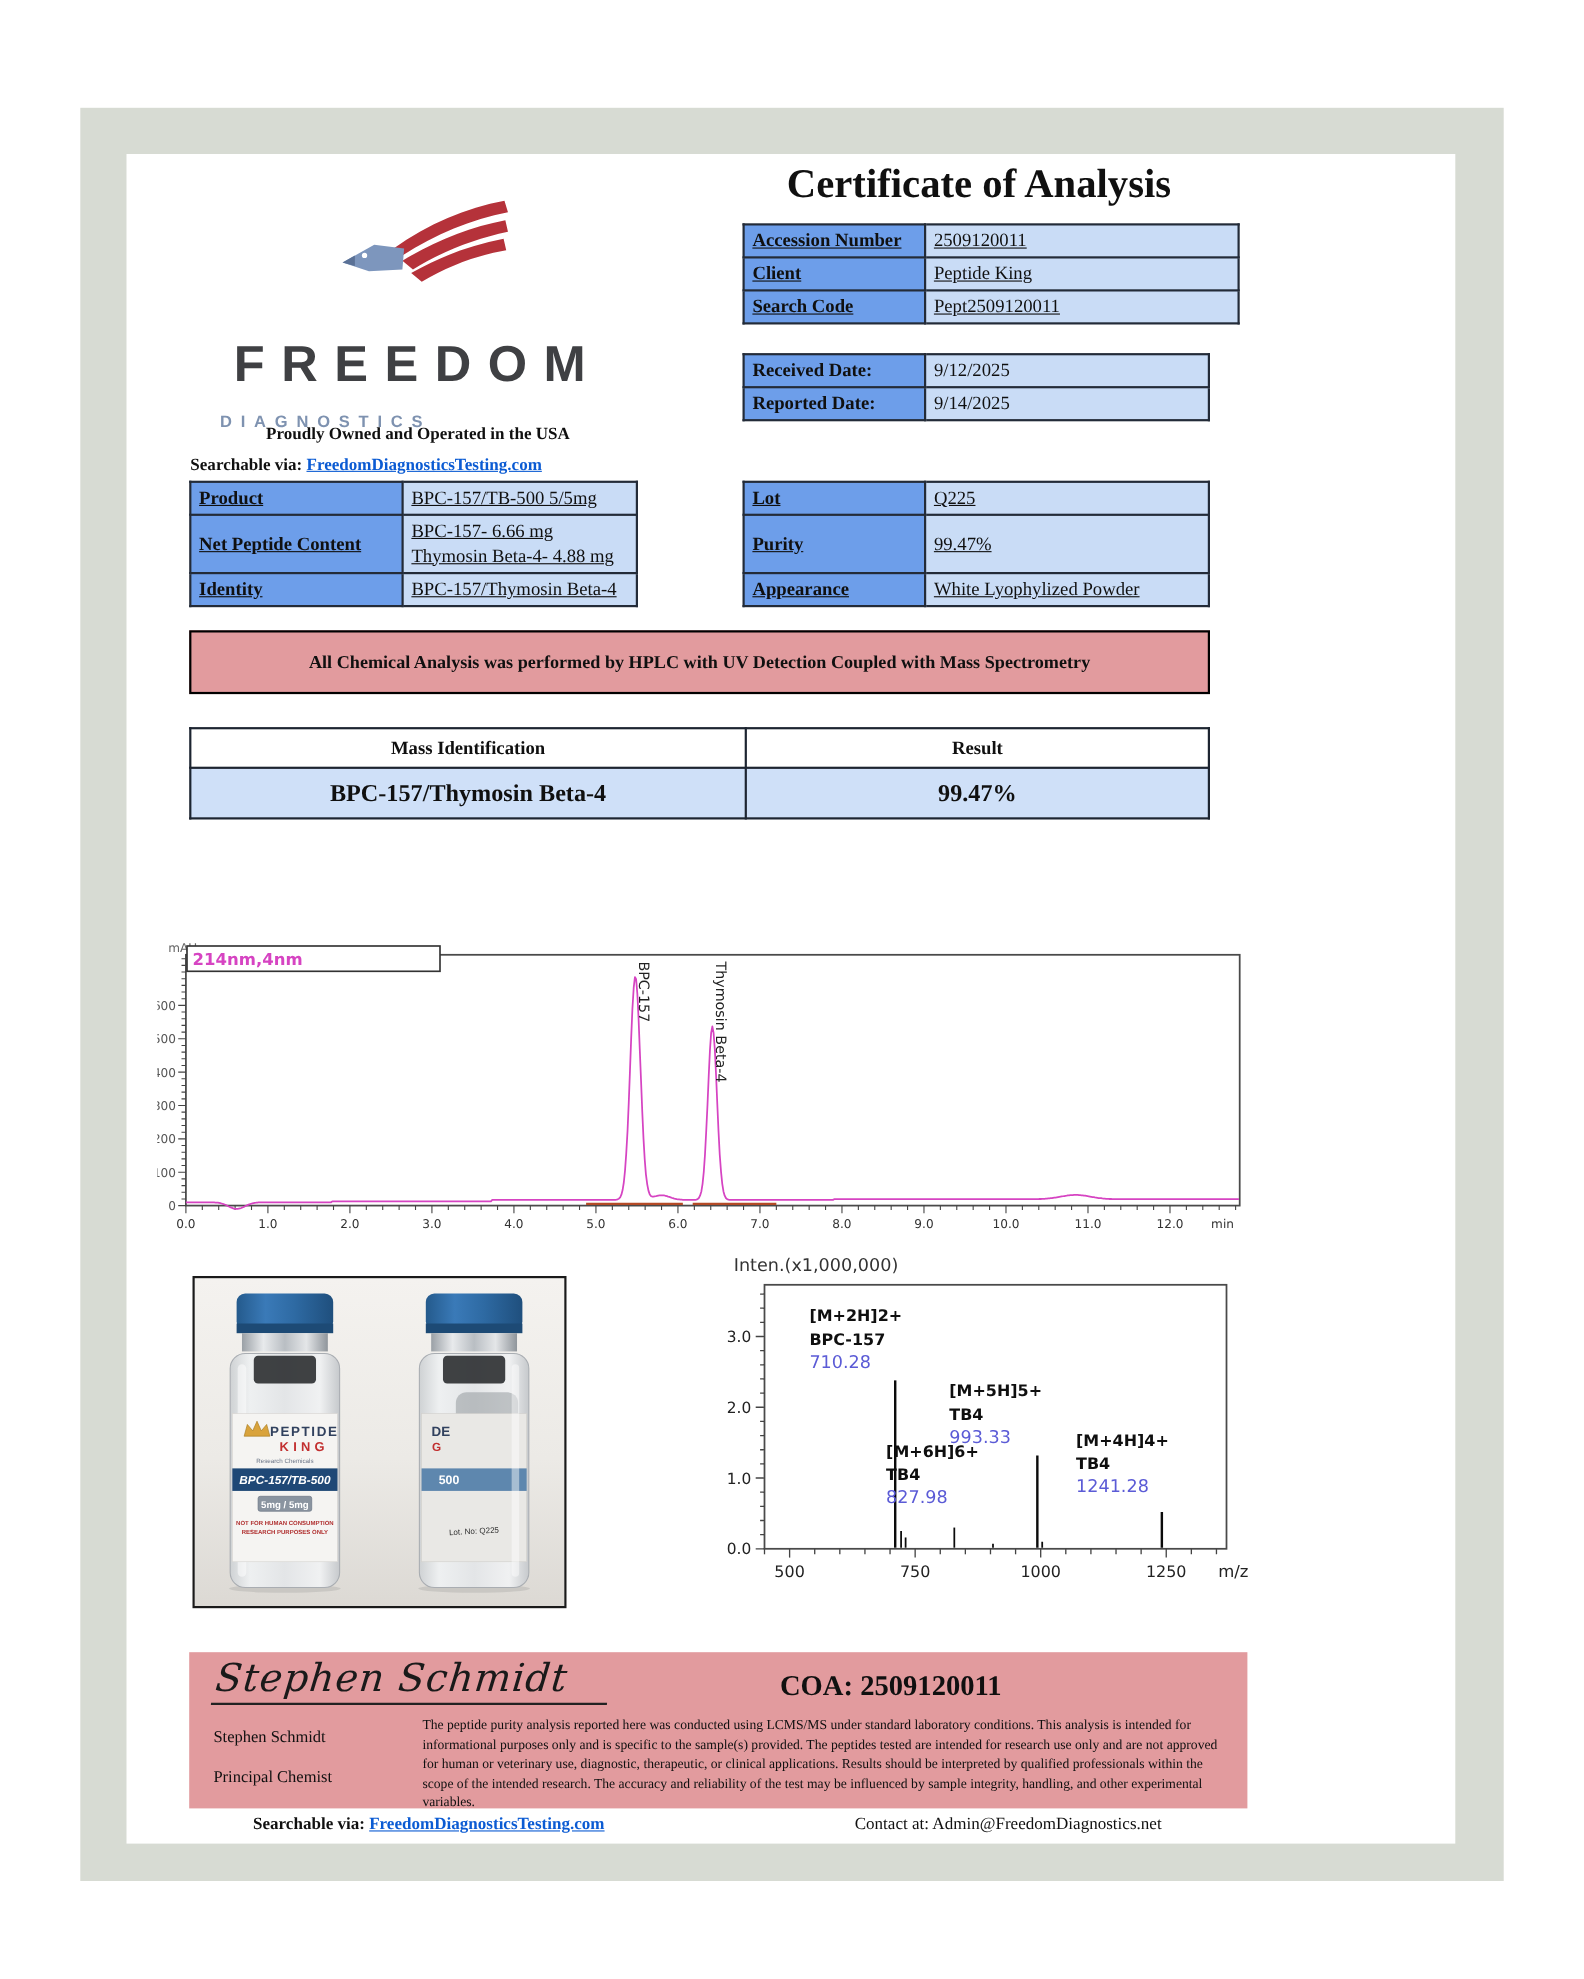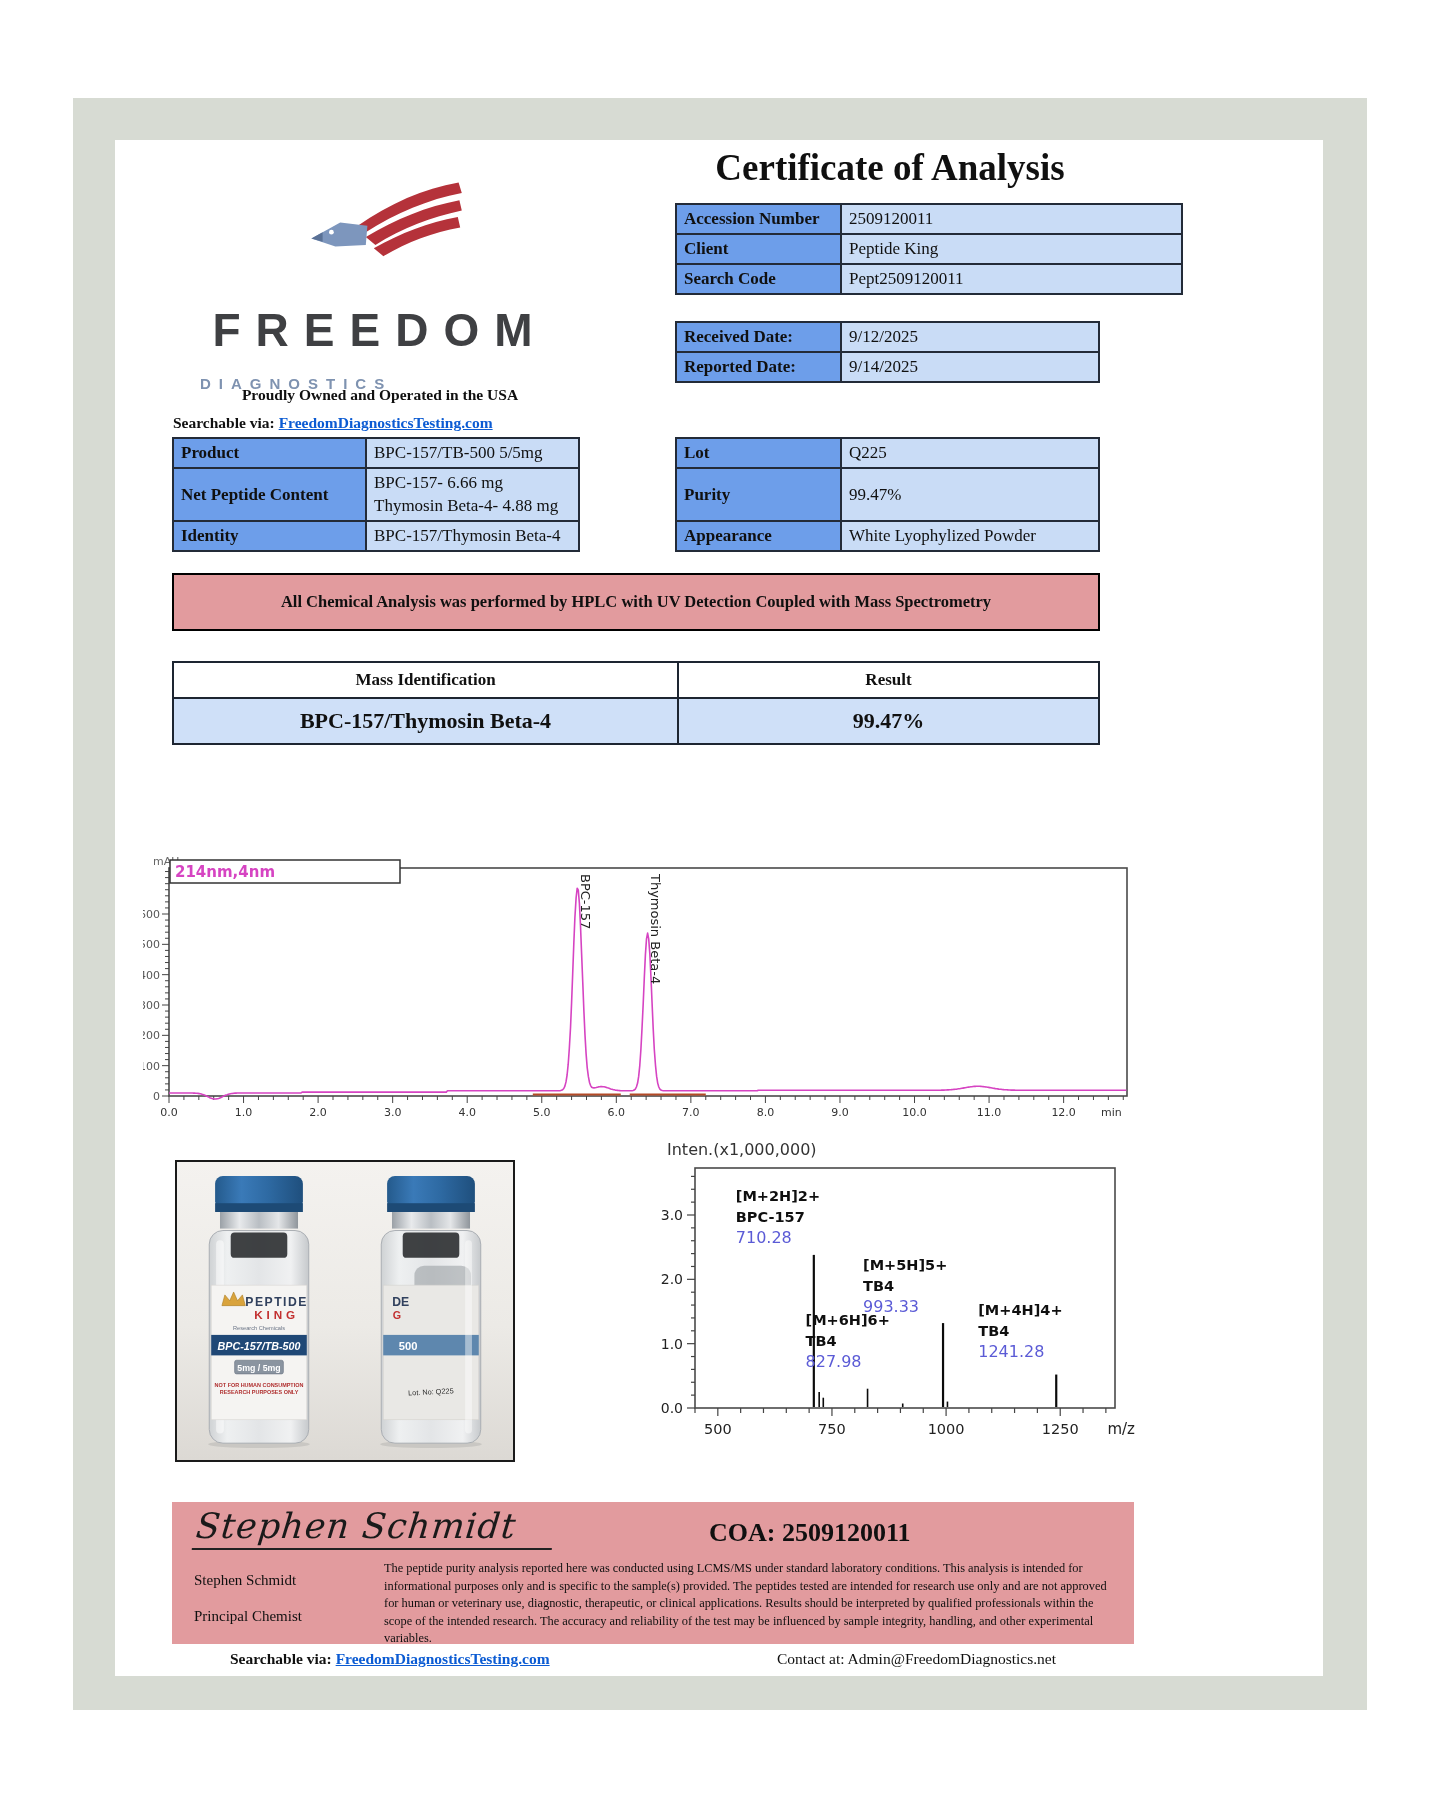--- a/index.html
+++ b/index.html
@@ -18,26 +18,26 @@
   .search-top{position:absolute;left:58px;top:274px;font-weight:bold;font-size:15.5px;}
   a.doc-link{color:#0b5bd3;text-decoration:underline;font-weight:bold;}
   .title{position:absolute;left:555px;top:6px;width:440px;margin:0;text-align:center;
     font-size:37px;font-weight:bold;}
 
   
   table.kv{border-collapse:collapse;position:absolute;table-layout:fixed;}
   table.kv td{border:2px solid #232b38;font-size:17px;padding:1px 7px;vertical-align:middle;}
   table.kv td.lbl{background:#6d9eea;font-weight:bold;}
   table.kv td.val{background:#c9dcf6;}
-  .t-info{left:560px;top:63px;width:508px;}
+  .t-info{left:560px;top:63px;width:452px;text-decoration:underline;}
   .t-dates{left:560px;top:181px;width:425px;border-radius:22px;}
   .t-prod{left:57px;top:297px;width:408px;}
   .t-lot{left:560px;top:297px;width:425px;}
   .t-info td,.t-dates td{height:26px;}
-  .t-prod td,.t-lot td{height:26px;}
+  .t-prod td,.t-lot td{height:26px;text-decoration:underline;}
   tr.tall td{height:49px;}
   .multiline{white-space:pre-line;line-height:1.35;}
 
   .banner{position:absolute;left:57px;top:433px;width:928px;height:58px;background:#e29b9e;
     border:2px solid #000000;display:flex;align-items:center;justify-content:center;
     font-weight:bold;font-size:16.5px;box-sizing:border-box;}
 
   table.mass{border-collapse:collapse;position:absolute;left:57px;top:521px;width:928px;table-layout:fixed;}
   table.mass td{border:2.5px solid #1d2531;text-align:center;vertical-align:middle;}
   table.mass .hdr td{background:#ffffff;font-weight:bold;font-size:17px;height:32px;}

